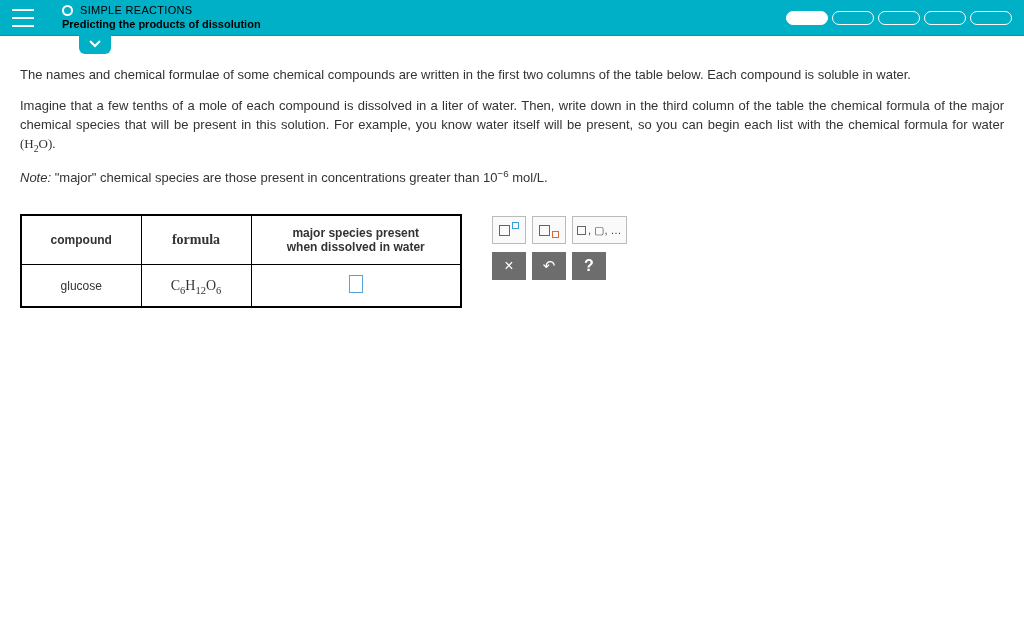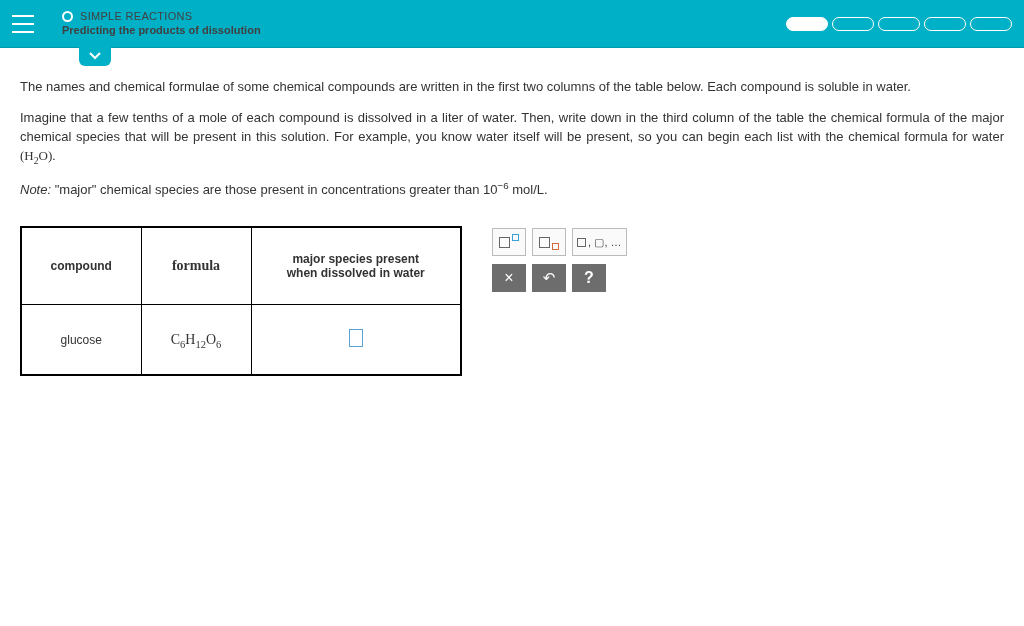--- a/index.html
+++ b/index.html
@@ -5,25 +5,25 @@
   * { box-sizing: border-box; margin: 0; padding: 0; }
   body {
     font-family: Arial, Helvetica, sans-serif;
     font-size: 13px;
     color: #333;
     background: #fff;
     width: 1024px;
   }
   .topbar {
     background: #00b0c7;
-    color: #404040;
+    color: #000000;
     display: flex;
     align-items: center;
     padding: 6px 12px;
-    height: 48px;
+    height: 36px;
     border-bottom: 1px solid #009aac;
   }
   .hamburger {
     width: 22px; height: 18px;
     display: flex; flex-direction: column; justify-content: space-between;
     margin-right: 28px;
     cursor: pointer;
   }
   .hamburger span { height: 2px; background: #fff; }
   .title-block { display: flex; flex-direction: column; line-height: 1.2; }
@@ -72,21 +72,21 @@
   sup, sub { font-size: 0.75em; line-height: 0; }
 
   .main-row { display: flex; gap: 30px; align-items: flex-start; }
 
   table.compounds {
     border-collapse: collapse;
     border: 2px solid #000;
   }
   table.compounds th, table.compounds td {
     border: 1px solid #000;
-    padding: 24px 8px;
+    padding: 10px 8px;
     text-align: center;
     font-size: 12px;
     vertical-align: middle;
   }
   table.compounds th { font-weight: bold; }
   table.compounds th:nth-child(1), table.compounds td:nth-child(1) { width: 120px; }
   table.compounds th:nth-child(2), table.compounds td:nth-child(2) { width: 110px; font-family: 'Times New Roman', serif; font-size: 14px; }
   table.compounds th:nth-child(3), table.compounds td:nth-child(3) { width: 210px; }
   .input-box {
     display: inline-block;

